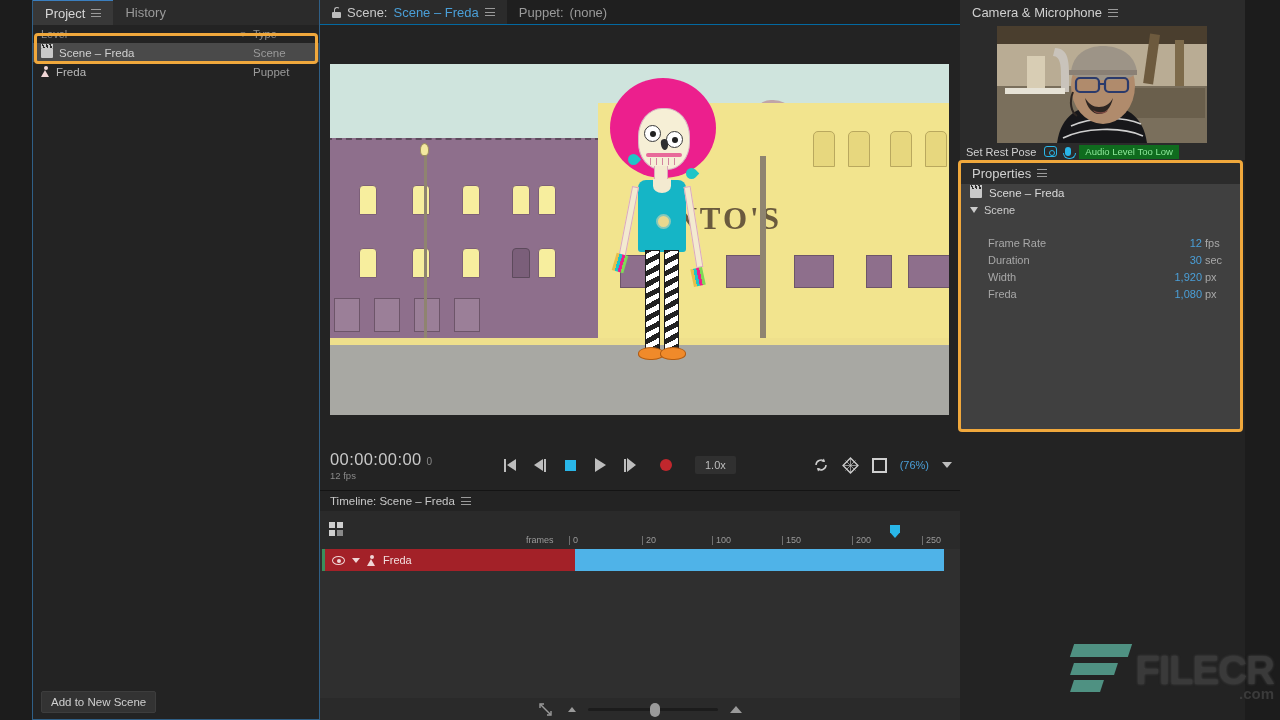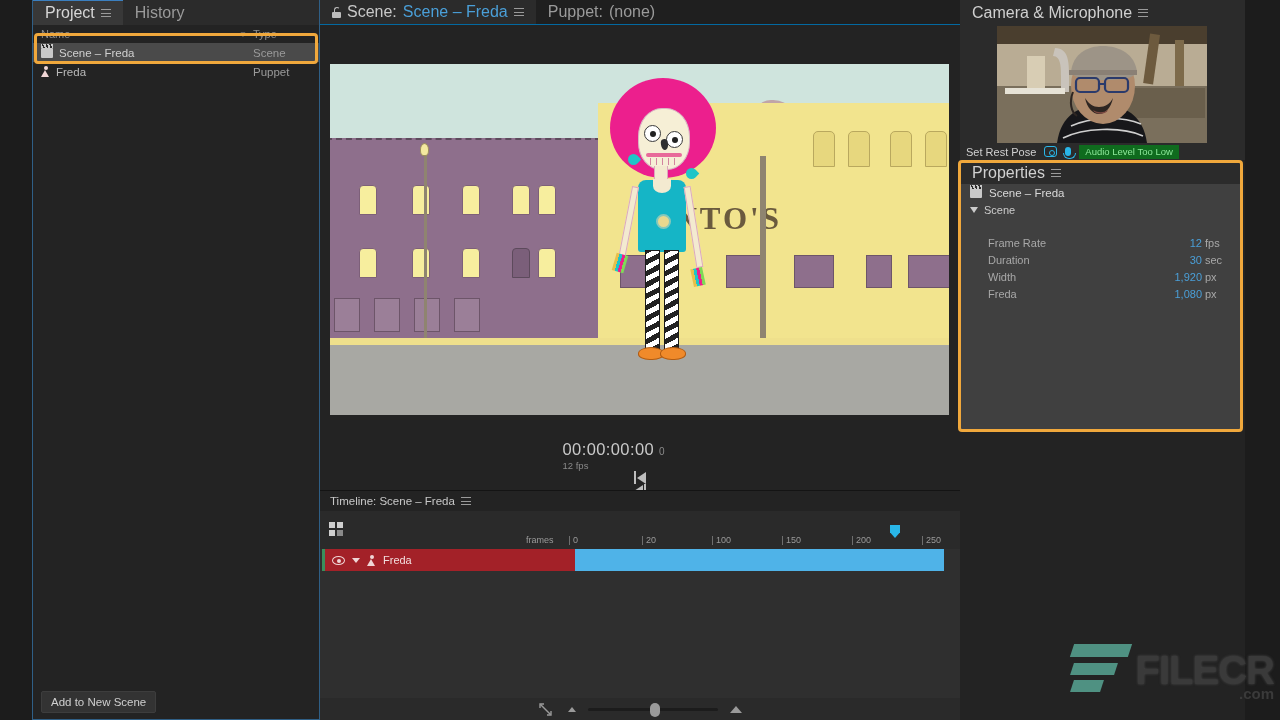--- a/index.html
+++ b/index.html
@@ -12,21 +12,21 @@
   #app { position: relative; width: 1280px; height: 720px; background: #232323; }
 
   
   .panel-tabbar {
     height: 25px; background: #2b2b2b;
     display: flex; align-items: stretch;
     border-bottom: 1px solid #0369a1;
   }
   .ptab {
     display: flex; align-items: center; gap: 6px;
-    padding: 0 12px; font-size: 16px; color: #9a9a9a;
+    padding: 0 12px; font-size: 13px; color: #9a9a9a;
     background: #2b2b2b; cursor: default;
   }
   .ptab.active { background: #383838; color: #d6d6d6; border-top: 1px solid #3b7fbf; }
   .hamb { display: inline-block; width: 10px; height: 8px; position: relative; }
   .hamb i { position: absolute; left: 0; right: 0; height: 1px; background: #9a9a9a; }
   .hamb i:nth-child(1) { top: 0; }
   .hamb i:nth-child(2) { top: 3.5px; }
   .hamb i:nth-child(3) { top: 7px; }
 
   
@@ -140,21 +140,21 @@
   .leg {
     position:absolute; top:0; width:15px; height:100px;
     background:repeating-linear-gradient(-28deg,#222 0 5px,#fff 5px 10px);
     border:1.4px solid #1a1a1a;
   }
   .shoe { position:absolute; width:26px; height:13px; background:#f08a2a; border:1.5px solid #b25c12; border-radius:50% 50% 45% 45%; }
 
   
   #transport {
     position:absolute; left:0; top:440px; width:640px; height:50px; background:#232323;
-    display:flex; align-items:center;flex-direction:column;
+    display:flex; align-items:center;
   }
   #timecode { margin-left:10px; width:165px; }
   #timecode .tc { font-family:"Liberation Sans", sans-serif; font-size:16.5px; color:#c9c9c9; letter-spacing:.4px; }
   #timecode .tc span { font-size:10px; color:#8a8a8a; }
   #timecode .fps { font-size:9.5px; color:#8a8a8a; margin-top:1px; }
   .tbtn { width:30px; height:26px; display:flex; align-items:center; justify-content:center; }
   .tri-r { width:0;height:0;border-left:11px solid #bdbdbd;border-top:7px solid transparent;border-bottom:7px solid transparent; }
   .tri-l { width:0;height:0;border-right:9px solid #bdbdbd;border-top:6px solid transparent;border-bottom:6px solid transparent; }
   .bar-v { width:2.5px;height:13px;background:#bdbdbd; }
   .stop-sq { width:11px;height:11px;background:#29b6e8; }
@@ -256,21 +256,21 @@
             <i></i>
             <i></i>
           </span>
       </div>
       <div class="ptab">
         <span>History</span>
       </div>
     </div>
 
     <div class="col-head">
-      <span class="c-name">Name</span>
+      <span class="c-name">Level</span>
       <span class="c-sort">▼</span>
       <span class="c-type">Type</span>
     </div>
 
     <div class="proj-row selected">
       <span class="r-name">
         <span class="clap"></span>
         <span>Scene – Freda</span>
       </span>
       <span class="r-type">Scene</span>

